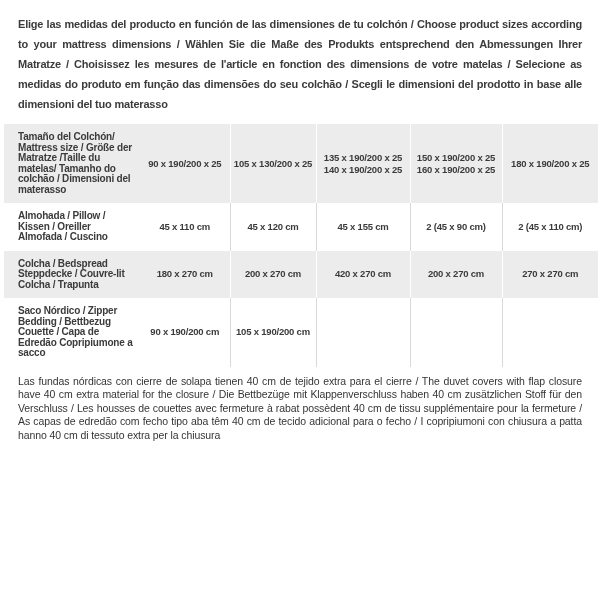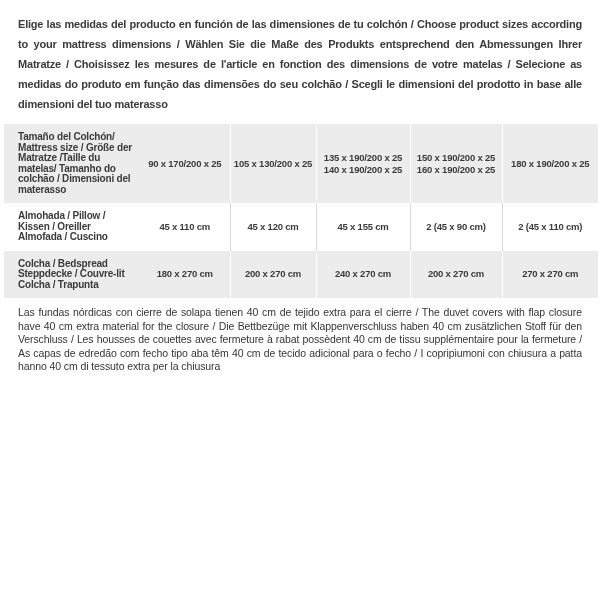--- a/index.html
+++ b/index.html
@@ -55,42 +55,50 @@
       <col style="width:136px">
         <col style="width:90px">
         <col style="width:86px">
       <col style="width:94px">
         <col style="width:92px">
         <col>
     </colgroup>
     <tbody>
       <tr>
         <td class="lbl">Tamaño del Colchón/ Mattress size / Größe der Matratze /Taille du matelas/ Tamanho do colchão / Dimensioni del materasso</td>
-        <td class="val">90 x 170/200 x 25</td>
+        <td class="val">90 x 190/200 x 25</td>
         <td class="val">105 x 130/200 x 25</td>
         <td class="val">135 x 190/200 x 25
 140 x 190/200 x 25</td>
         <td class="val">150 x 190/200 x 25
 160 x 190/200 x 25</td>
         <td class="val">180 x 190/200 x 25</td>
       </tr>
       <tr>
         <td class="lbl">Almohada / Pillow / Kissen / Oreiller Almofada / Cuscino</td>
         <td class="val">45 x 110 cm</td>
         <td class="val">45 x 120 cm</td>
         <td class="val">45 x 155 cm</td>
         <td class="val">2 (45 x 90 cm)</td>
         <td class="val">2 (45 x 110 cm)</td>
       </tr>
       <tr>
         <td class="lbl">Colcha / Bedspread Steppdecke / Couvre-lit Colcha / Trapunta</td>
         <td class="val">180 x 270 cm</td>
         <td class="val">200 x 270 cm</td>
-        <td class="val">240 x 270 cm</td>
+        <td class="val">420 x 270 cm</td>
         <td class="val">200 x 270 cm</td>
         <td class="val">270 x 270 cm</td>
+      </tr>
+      <tr>
+        <td class="lbl">Saco Nórdico / Zipper Bedding / Bettbezug Couette / Capa de Edredão Copripiumone a sacco</td>
+        <td class="val">90 x 190/200 cm</td>
+        <td class="val">105 x 190/200 cm</td>
+        <td class="val"></td>
+        <td class="val"></td>
+        <td class="val"></td>
       </tr>
     </tbody>
   </table>
 
   <p class="footnote">Las fundas nórdicas con cierre de solapa tienen 40 cm de tejido extra para el cierre / The duvet covers with flap closure have 40 cm extra material for the closure / Die Bettbezüge mit Klappenverschluss haben 40 cm zusätzlichen Stoff für den Verschluss / Les housses de couettes avec fermeture à rabat possèdent 40 cm de tissu supplémentaire pour la fermeture / As capas de edredão com fecho tipo aba têm 40 cm de tecido adicional para o fecho / I copripiumoni con chiusura a patta hanno 40 cm di tessuto extra per la chiusura</p>
 
 </div>
 
 </body></html>

